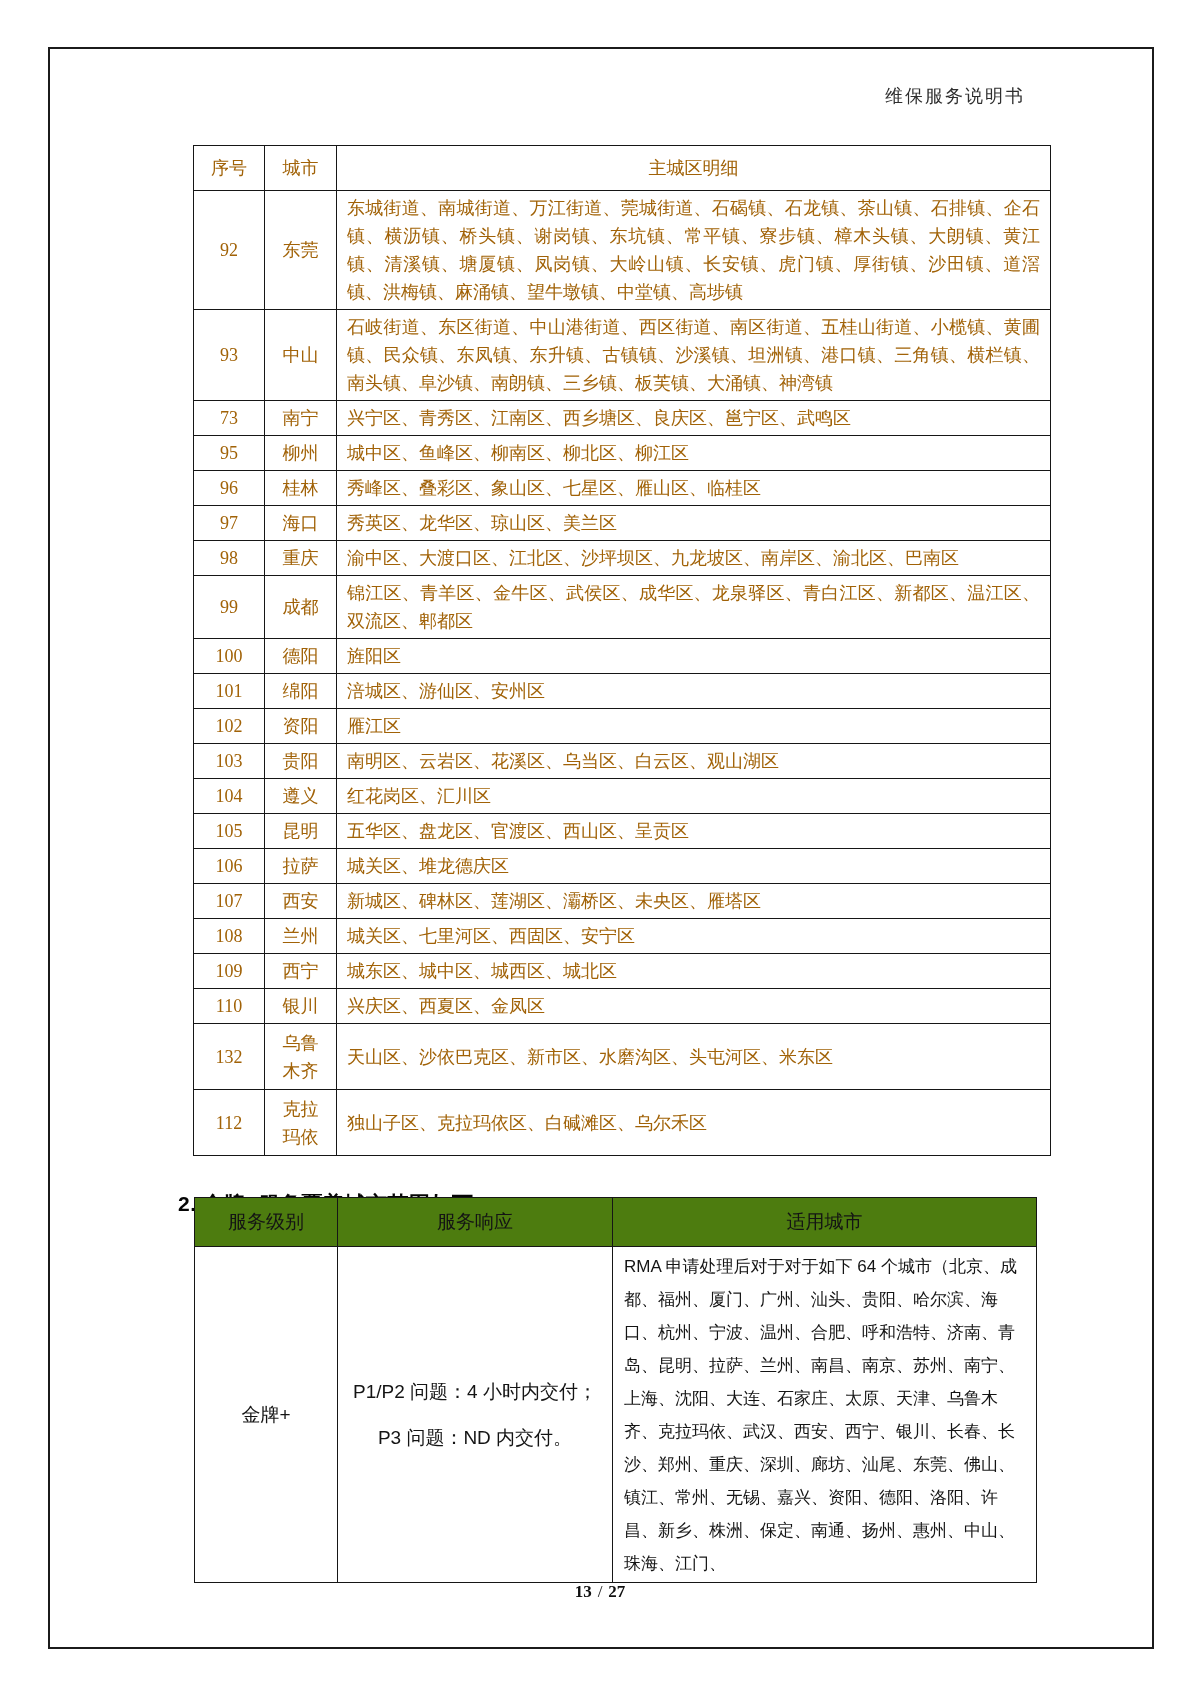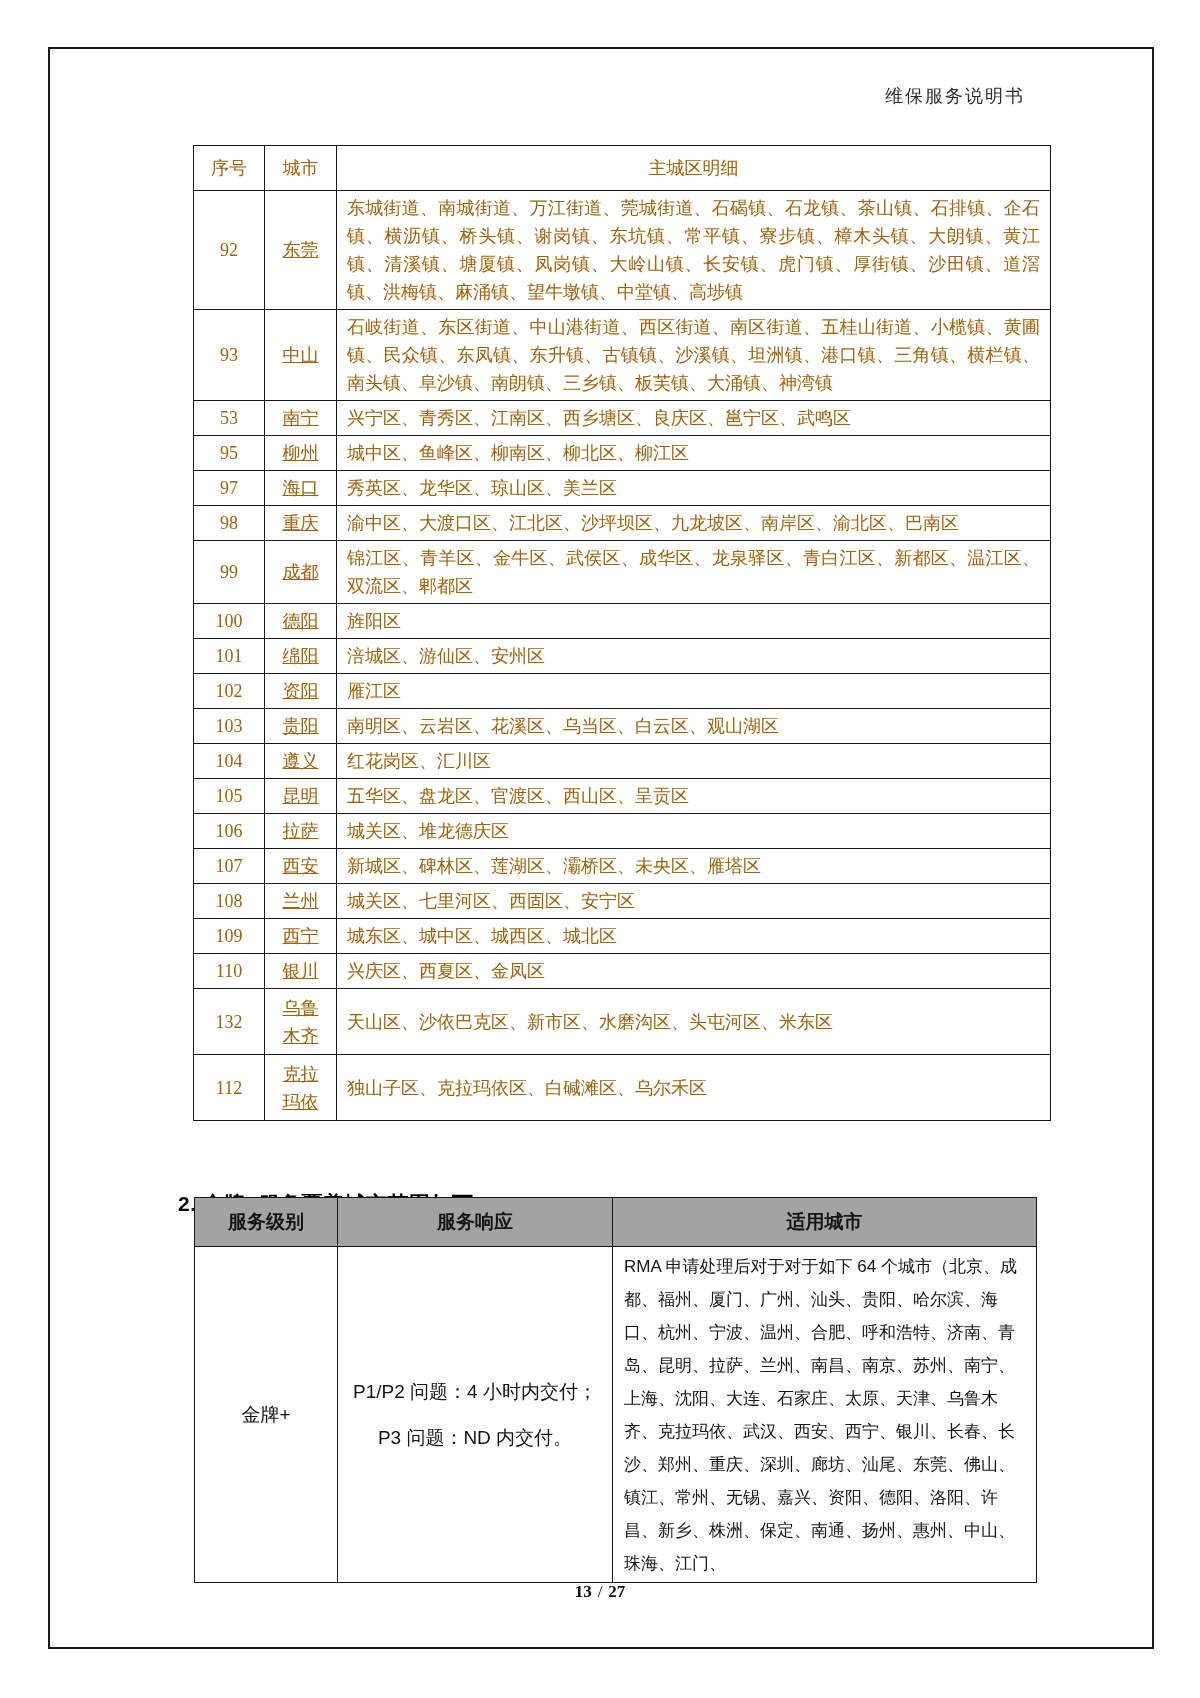--- a/index.html
+++ b/index.html
@@ -22,40 +22,40 @@
     border-collapse:collapse;table-layout:fixed;
     font-family:"Liberation Serif","DejaVu Serif",serif;
     font-size:18px;color:#a16207;
   }
   .city-table td,.city-table th{
     border:1.5px solid #161616;line-height:28px;vertical-align:middle;
     font-weight:normal;overflow:hidden;
   }
   .city-table th{height:42px;text-align:center;}
   .city-table td.no,.city-table td.city{text-align:center;padding:2px 4px;}
-  .city-table td.city{padding:0 14px;text-decoration:underline;}
+  .city-table td.city{padding:0 14px;}
   .city-table td.detail{text-align:justify;padding:3px 10px 3px 10px;}
   .city-table tr.h1{height:31px;}
   .city-table tr.h2{height:66px;}
   
   .section-heading{
     position:absolute;left:178px;top:1190px;width:900px;
     font-size:21px;font-weight:900;color:#050505;letter-spacing:0.5px;
   }
   
   .service-table{
     position:absolute;left:194px;top:1197px;width:842px;
     border-collapse:collapse;table-layout:fixed;
     font-size:19px;color:#141414;
   }
   .service-table th,.service-table td{
     border:1.5px solid #161616;vertical-align:middle;
   }
   .service-table th{
-    height:46px;background:#a3a3a3;font-weight:bold;text-align:center;font-size:19px;
+    height:46px;background:#4d7c0f;font-weight:normal;text-align:center;font-size:19px;
   }
   .service-table td.level{text-align:center;}
   .service-table td.response{text-align:center;line-height:32px;padding:6px 12px;}
   .service-table td.response .resp-line1{display:block;margin-bottom:14px;}
   .service-table td.response .resp-line2{display:block;}
   .service-table td.cities{
     vertical-align:top;text-align:left;line-height:33px;font-size:17px;
     padding:3px 6px 2px 11px;height:291px;overflow:hidden;
   }
   
@@ -91,28 +91,33 @@
       <td class="no">92</td>
       <td class="city">东莞</td>
       <td class="detail">东城街道、南城街道、万江街道、莞城街道、石碣镇、石龙镇、茶山镇、石排镇、企石镇、横沥镇、桥头镇、谢岗镇、东坑镇、常平镇、寮步镇、樟木头镇、大朗镇、黄江镇、清溪镇、塘厦镇、凤岗镇、大岭山镇、长安镇、虎门镇、厚街镇、沙田镇、道滘镇、洪梅镇、麻涌镇、望牛墩镇、中堂镇、高埗镇</td>
     </tr>
     <tr>
       <td class="no">93</td>
       <td class="city">中山</td>
       <td class="detail">石岐街道、东区街道、中山港街道、西区街道、南区街道、五桂山街道、小榄镇、黄圃镇、民众镇、东凤镇、东升镇、古镇镇、沙溪镇、坦洲镇、港口镇、三角镇、横栏镇、南头镇、阜沙镇、南朗镇、三乡镇、板芙镇、大涌镇、神湾镇</td>
     </tr>
     <tr class="h1">
-      <td class="no">53</td>
+      <td class="no">73</td>
       <td class="city">南宁</td>
       <td class="detail">兴宁区、青秀区、江南区、西乡塘区、良庆区、邕宁区、武鸣区</td>
     </tr>
     <tr class="h1">
       <td class="no">95</td>
       <td class="city">柳州</td>
       <td class="detail">城中区、鱼峰区、柳南区、柳北区、柳江区</td>
+    </tr>
+    <tr class="h1">
+      <td class="no">96</td>
+      <td class="city">桂林</td>
+      <td class="detail">秀峰区、叠彩区、象山区、七星区、雁山区、临桂区</td>
     </tr>
     <tr class="h1">
       <td class="no">97</td>
       <td class="city">海口</td>
       <td class="detail">秀英区、龙华区、琼山区、美兰区</td>
     </tr>
     <tr class="h1">
       <td class="no">98</td>
       <td class="city">重庆</td>
       <td class="detail">渝中区、大渡口区、江北区、沙坪坝区、九龙坡区、南岸区、渝北区、巴南区</td>

